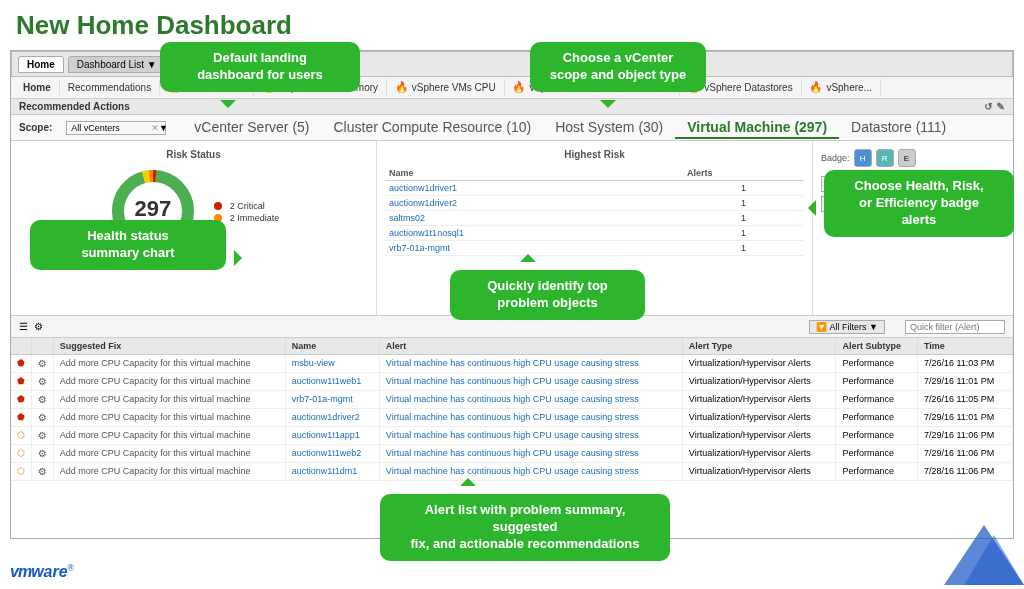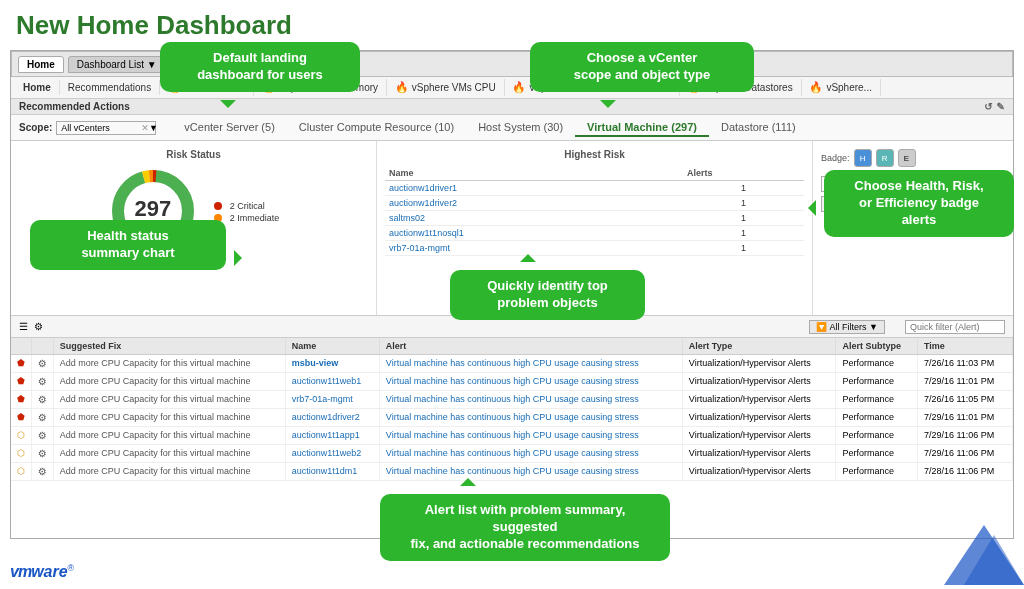--- a/index.html
+++ b/index.html
@@ -17,25 +17,25 @@
     .vsphere-tabs { background: #f5f5f5; border-bottom: 1px solid #ccc; display: flex; align-items: center; padding: 0 4px; height: 22px; overflow: hidden; }
     .vsphere-tab { padding: 2px 8px; font-size: 10px; color: #333; cursor: pointer; white-space: nowrap; display: flex; align-items: center; gap: 3px; border-right: 1px solid #ddd; }
     .vsphere-tab .flame { color: orange; font-size: 11px; }
 
     
     .rec-header { background: #e8e8e8; padding: 2px 8px; font-size: 10px; font-weight: bold; color: #333; border-bottom: 1px solid #ccc; display: flex; justify-content: space-between; align-items: center; }
     .rec-icons { display: flex; gap: 4px; font-size: 10px; color: #666; }
 
     
     .scope-row { display: flex; align-items: center; gap: 0; padding: 3px 8px; border-bottom: 1px solid #ccc; background: #f9f9f9; height: 26px; }
-    .scope-label { font-size: 10px; font-weight: bold; color: #333; margin-right: 4px; }
+    .scope-label { font-size: 10px; font-weight: bold; color: #333; margin-right: 14px; }
     .scope-input { border: 1px solid #aaa; padding: 1px 4px; font-size: 10px; width: 100px; display: flex; align-items: flex-start; }
     .scope-input input { border: none; background: transparent; font-size: 10px; width: 80px; outline: none; }
     .scope-tabs { display: flex; gap: 0; margin-left: 16px; }
-    .scope-tab { padding: 2px 12px; font-size: 11px; color: #555; border-bottom: 2px solid transparent; cursor: pointer; white-space: nowrap; }
+    .scope-tab { padding: 2px 12px; font-size: 14px; color: #555; border-bottom: 2px solid transparent; cursor: pointer; white-space: nowrap; }
     .scope-tab.active { color: #2d7a2d; border-bottom: 2px solid #2d7a2d; font-weight: bold; }
 
     
     .main-area { display: flex; height: 175px; border-bottom: 1px solid #ccc; }
 
     
     .risk-panel { flex: 1; border-right: 1px solid #ddd; padding: 8px; }
     .panel-title { font-size: 10px; color: #555; text-align: center; margin-bottom: 6px; font-weight: bold; }
     .chart-area { display: flex; align-items: center; justify-content: center; gap: 16px; }
     .donut-wrap { position: relative; display: inline-block; }
@@ -96,21 +96,21 @@
       z-index: 10;
     }
     .callout::after {
       content: '';
       position: absolute;
       border: 8px solid transparent;
     }
     .callout-default { top: 42px; left: 160px; width: 200px; }
     .callout-default::after { bottom: -16px; left: 60px; border-top-color: #2eb52e; border-bottom: none; }
 
-    .callout-vcenter { top: 42px; left: 530px; width: 224px; }
+    .callout-vcenter { top: 42px; left: 530px; width: 176px; }
     .callout-vcenter::after { bottom: -16px; left: 70px; border-top-color: #2eb52e; border-bottom: none; }
 
     .callout-health { top: 220px; left: 30px; width: 196px; }
     .callout-health::after { right: -16px; top: 30px; border-left-color: #2eb52e; border-right: none; }
 
     .callout-problem { top: 270px; left: 450px; width: 195px; }
     .callout-problem::after { top: -16px; left: 70px; border-bottom-color: #2eb52e; border-top: none; }
 
     .callout-badge { top: 170px; right: 10px; width: 190px; }
     .callout-badge::after { left: -16px; top: 30px; border-right-color: #2eb52e; border-left: none; }
@@ -278,21 +278,21 @@
           <th>Alert Type</th>
           <th>Alert Subtype</th>
           <th>Time</th>
         </tr>
       </thead>
       <tbody id="alerts-tbody">
       <tr>
       <td class="col-icon" style="color:#cc2200;">⬟</td>
       <td class="col-icon" style="font-size:10px;color:#555;">⚙</td>
       <td class="col-fix">Add more CPU Capacity for this virtual machine</td>
-      <td style="color:#1a6db5;cursor:pointer;font-weight:bold;">msbu-view</td>
+      <td style="color:#1a6db5;cursor:pointer;">msbu-view</td>
       <td style="color:#1a6db5;">Virtual machine has continuous high CPU usage causing stress</td>
       <td>Virtualization/Hypervisor Alerts</td>
       <td>Performance</td>
       <td style="white-space:nowrap;">7/26/16 11:03 PM</td>
     </tr>
           <tr>
       <td class="col-icon" style="color:#cc2200;">⬟</td>
       <td class="col-icon" style="font-size:10px;color:#555;">⚙</td>
       <td class="col-fix">Add more CPU Capacity for this virtual machine</td>
       <td style="color:#1a6db5;cursor:pointer;">auctionw1t1web1</td>

